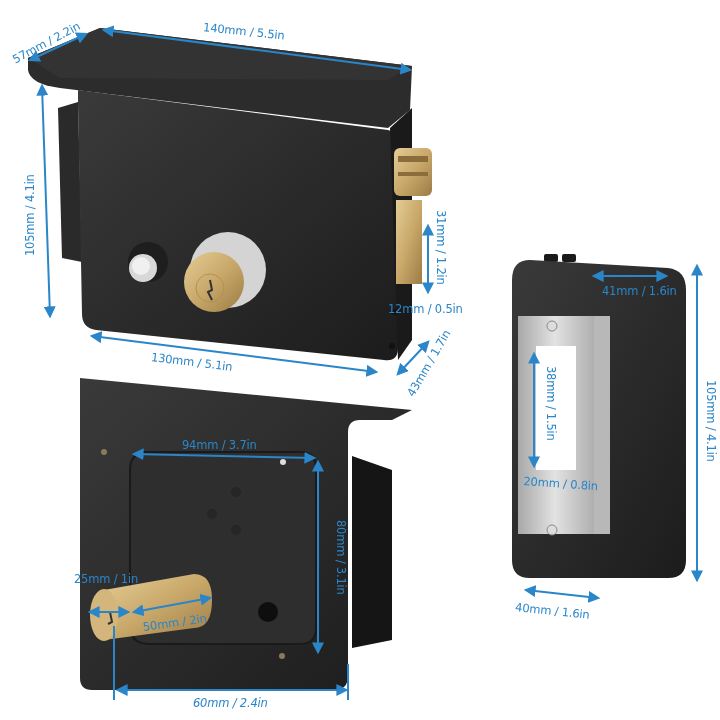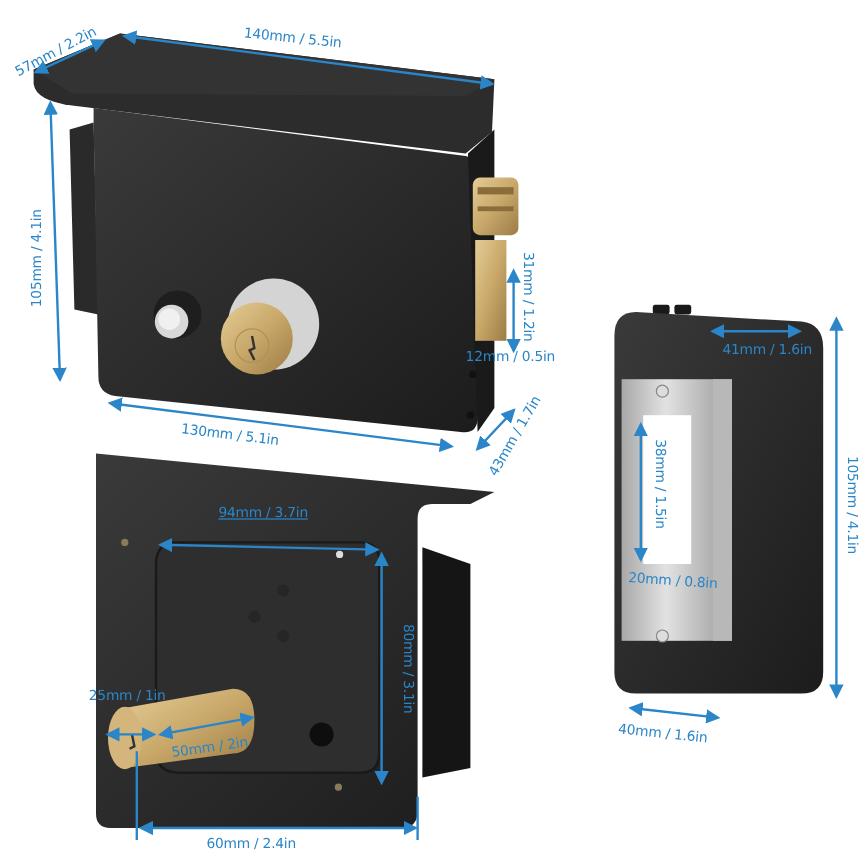--- a/index.html
+++ b/index.html
@@ -117,28 +117,28 @@
     <line x1="697" y1="266" x2="697" y2="580" marker-start="url(#ah)" marker-end="url(#ah)"></line>
     <line x1="534" y1="354" x2="534" y2="466" marker-start="url(#ah)" marker-end="url(#ah)"></line>
     <line x1="526" y1="590" x2="598" y2="598" marker-start="url(#ah)" marker-end="url(#ah)"></line>
   </g>
 </svg>
 
 <span class="lbl" style="left:10px;top:54px;transform:rotate(-28deg);">57mm / 2.2in</span>
 <span class="lbl" style="left:204px;top:20px;transform:rotate(6deg);">140mm / 5.5in</span>
 <span class="lbl" style="left:23px;top:256px;transform:rotate(-90deg);">105mm / 4.1in</span>
 <span class="lbl" style="left:448px;top:210px;transform:rotate(90deg);">31mm / 1.2in</span>
-<span class="lbl" style="left:388px;top:290px;text-align:center;">12mm / 0.5in</span>
+<span class="lbl" style="left:388px;top:302px;text-align:center;">12mm / 0.5in</span>
 <span class="lbl" style="left:404px;top:392px;transform:rotate(-60deg);">43mm / 1.7in</span>
 <span class="lbl" style="left:152px;top:350px;transform:rotate(7deg);">130mm / 5.1in</span>
 
-<span class="lbl" style="left:182px;top:420px;text-decoration:underline;">94mm / 3.7in</span>
+<span class="lbl" style="left:182px;top:438px;">94mm / 3.7in</span>
 <span class="lbl" style="left:348px;top:520px;transform:rotate(90deg);">80mm / 3.1in</span>
 <span class="lbl" style="left:74px;top:572px;">25mm / 1in</span>
 <span class="lbl" style="left:142px;top:620px;transform:rotate(-8deg);">50mm / 2in</span>
-<span class="lbl" style="left:172px;top:696px;">60mm / 2.4in</span>
+<span class="lbl" style="left:193px;top:696px;font-style:italic;">60mm / 2.4in</span>
 
 <span class="lbl" style="left:590px;top:284px;margin-left:12px;">41mm / 1.6in</span>
 <span class="lbl" style="left:718px;top:380px;transform:rotate(90deg);">105mm / 4.1in</span>
 <span class="lbl" style="left:558px;top:366px;transform:rotate(90deg);">38mm / 1.5in</span>
 <span class="lbl" style="left:524px;top:474px;transform:rotate(4deg);">20mm / 0.8in</span>
 <span class="lbl" style="left:516px;top:600px;transform:rotate(6deg);">40mm / 1.6in</span>
 </div>
 
 </body></html>

